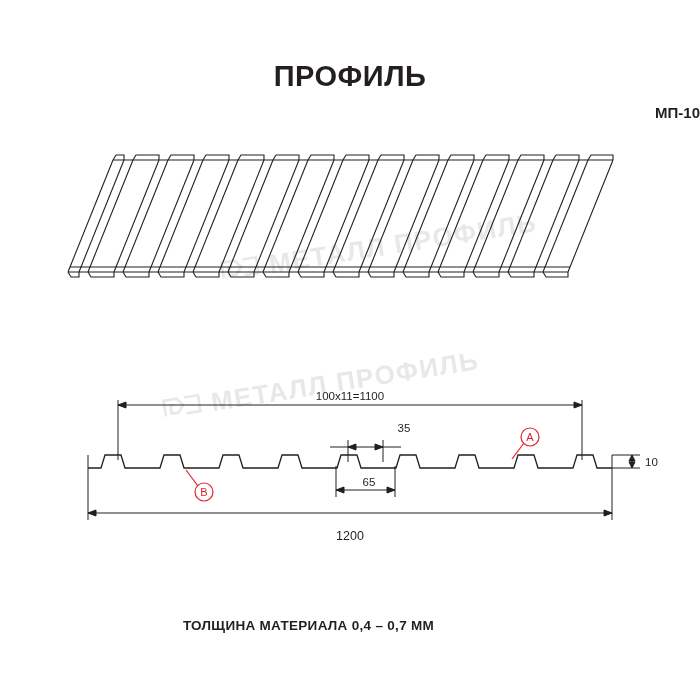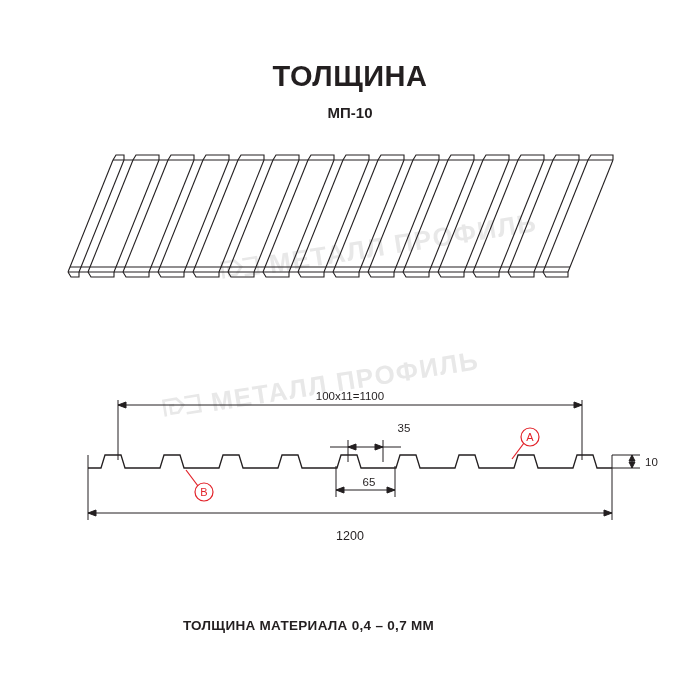--- a/index.html
+++ b/index.html
@@ -29,21 +29,21 @@
     font-size: 29px;
     font-weight: bold;
     letter-spacing: 0.5px;
     color: #231f20;
   }
   .subtitle {
     position: absolute;
     top: 104px;
     left: 0;
     width: 700px;
-    text-align: center;
+    text-align: right;
     font-size: 15px;
     font-weight: bold;
     color: #231f20;
   }
   .footer-note {
     position: absolute;
     top: 618px;
     left: 0;
     width: 617px;
     text-align: center;
@@ -83,21 +83,21 @@
     height: 26px;
     vertical-align: middle;
     margin-right: 8px;
   }
 </style>
 </head>
 <body>
 
 <div class="page">
 
-  <div class="title">ТОЛЩИНА</div>
+  <div class="title">ПРОФИЛЬ</div>
   <div class="subtitle">МП-10</div>
 
   <div class="wm wm-1">
     <span class="wm-logo">
       <svg width="42" height="26" viewBox="0 0 42 26">
         <path d="M3 22 L3 6 L16 6 L22 13 L16 20 L9 20 L9 12 L13 12" fill="none" stroke="#e8e8e8" stroke-width="2.6"></path>
         <path d="M24 6 L38 6 L38 22 L24 22" fill="none" stroke="#e8e8e8" stroke-width="2.6"></path>
       </svg>
     </span><span>МЕТАЛЛ ПРОФИЛЬ</span>
   </div>

